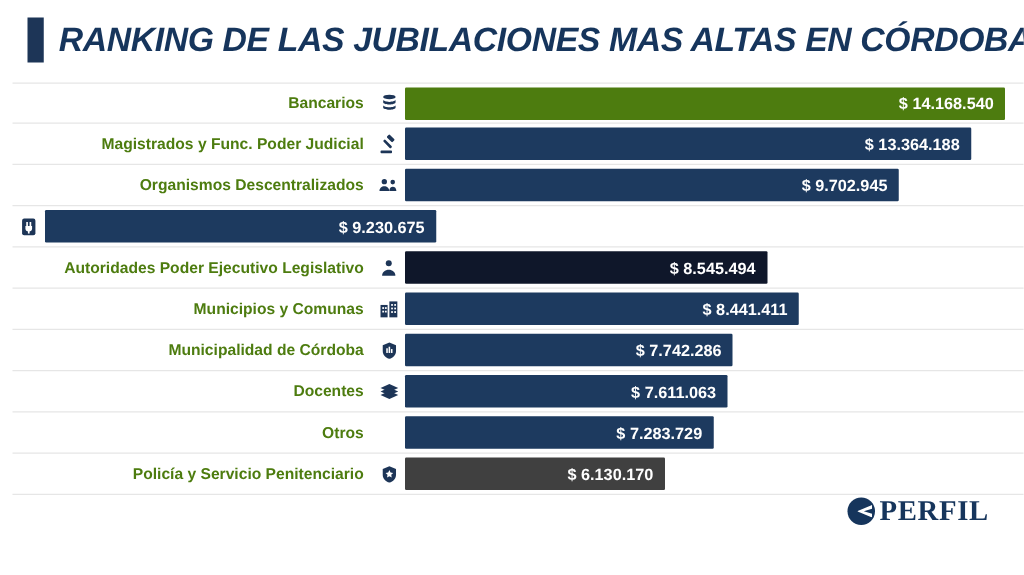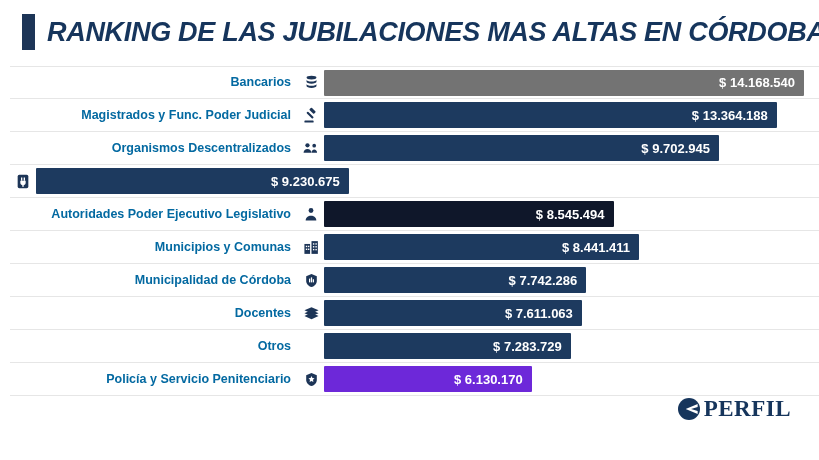--- a/index.html
+++ b/index.html
@@ -56,21 +56,21 @@
   }
   .row:first-child { border-top: 1px solid #e6e6e6; }
 
   .label-cell {
     width: 288px;
     flex: 0 0 288px;
     text-align: right;
     padding-right: 7px;
     font-size: 12.5px;
     font-weight: bold;
-    color: #0369a1;
+    color: #4d7c0f;
     line-height: 13px;
   }
   .label-cell .l2 { display: block; }
 
   .icon-cell {
     width: 26px;
     flex: 0 0 26px;
     display: flex;
     align-items: center;
     justify-content: center;
@@ -147,21 +147,21 @@
       <div class="row">
         <div class="label-cell"><span>Bancarios</span></div>
         <div class="icon-cell">
           <svg width="17" height="17" viewBox="0 0 24 24" fill="currentColor">
             <ellipse cx="12" cy="5" rx="7" ry="2.6"></ellipse>
             <path d="M5 8c0 1.4 3.1 2.6 7 2.6s7-1.2 7-2.6v3c0 1.4-3.1 2.6-7 2.6S5 12.4 5 11z"></path>
             <path d="M5 14c0 1.4 3.1 2.6 7 2.6s7-1.2 7-2.6v3c0 1.4-3.1 2.6-7 2.6S5 18.4 5 17z"></path>
           </svg>
         </div>
         <div class="bar-cell">
-          <div class="bar" style="width: 480px; background: #737373;">
+          <div class="bar" style="width: 480px; background: #4d7c0f;">
             <span>$ 14.168.540</span>
           </div>
         </div>
       </div>
       <div class="row">
         <div class="label-cell"><span>Magistrados y Func. Poder Judicial</span></div>
         <div class="icon-cell">
           <svg width="17" height="17" viewBox="0 0 24 24" fill="currentColor">
             <rect x="2" y="19" width="13" height="3" rx="1"></rect>
             <rect x="9" y="3" width="9" height="4.5" rx="1.2" transform="rotate(45 13.5 5.2)"></rect>
@@ -285,21 +285,21 @@
       </div>
       <div class="row">
         <div class="label-cell"><span>Policía y Servicio Penitenciario</span></div>
         <div class="icon-cell">
           <svg width="15" height="17" viewBox="0 0 24 24" fill="currentColor">
             <path d="M12 1.5 3.5 5v7.5C3.5 17.6 7.2 21.4 12 22.5c4.8-1.1 8.5-4.9 8.5-10V5z"></path>
             <path d="M12 6.5l1.5 3.1 3.4.5-2.5 2.4.6 3.4-3-1.6-3 1.6.6-3.4-2.5-2.4 3.4-.5z" fill="#fff"></path>
           </svg>
         </div>
         <div class="bar-cell">
-          <div class="bar" style="width: 207.677px; background: #6d28d9;">
+          <div class="bar" style="width: 207.677px; background: #404040;">
             <span>$ 6.130.170</span>
           </div>
         </div>
       </div>
     </div>
 
   <div class="logo">
     <div class="logo-mark"></div>
     <div class="logo-text">PERFIL</div>
   </div>

